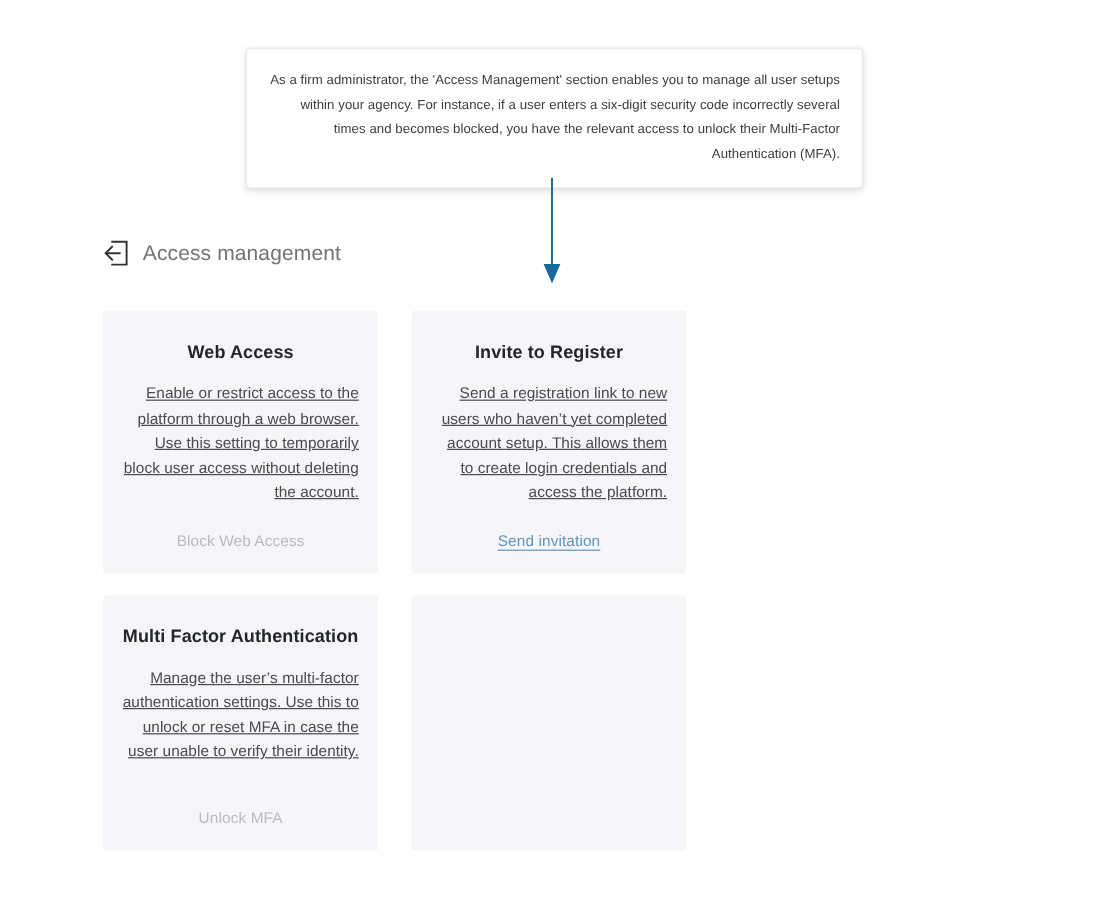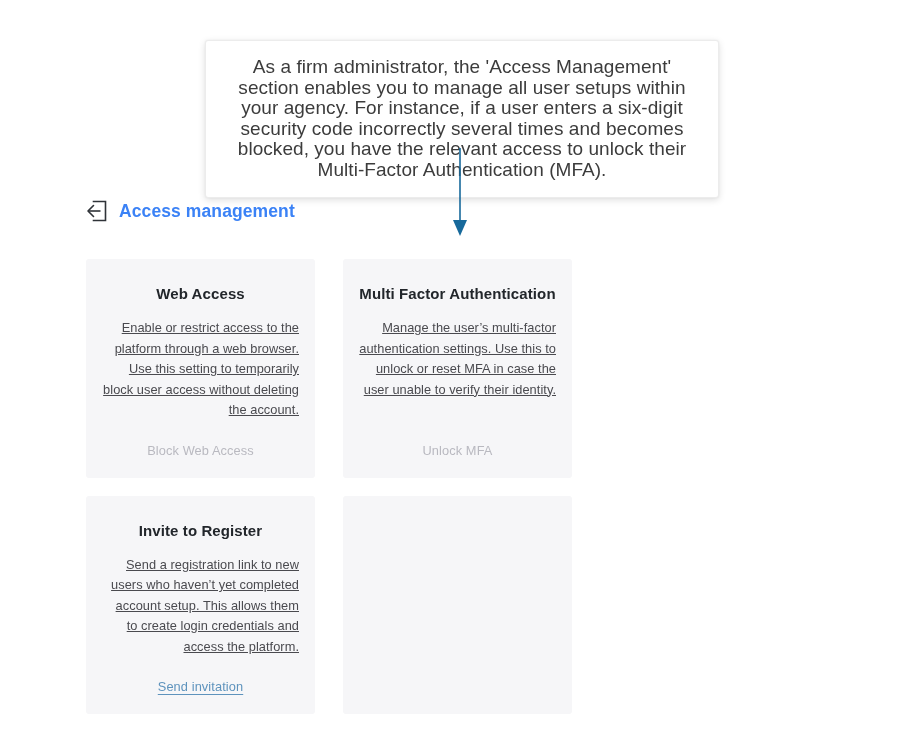--- a/index.html
+++ b/index.html
@@ -24,24 +24,24 @@
     width: 514px;
     box-sizing: border-box;
     background: #ffffff;
     border: 1px solid #ececec;
     border-radius: 3px;
     box-shadow: 0 2px 7px rgba(0,0,0,0.13), 0 0 2px rgba(0,0,0,0.06);
     padding: 16px 18px 17px 18px;
   }
   .tooltip-text {
     margin: 0;
-    font-size: 19px;
+    font-size: 11px;
     line-height: 20.5px;
     color: #3c3c3c;
-    text-align: center;
+    text-align: right;
     letter-spacing: 0.05px;
   }
 
   
   .connector {
     position: absolute;
     left: 447px;
     top: 148px;
     width: 30px;
     height: 90px;
@@ -57,22 +57,22 @@
     gap: 9px;
   }
   .header-icon {
     width: 26px;
     height: 26px;
     display: block;
     flex: 0 0 auto;
   }
   .section-title {
     font-size: 17.5px;
-    font-weight: bold;
-    color: #3b82f6;
+    font-weight: normal;
+    color: #737373;
     letter-spacing: 0.1px;
     white-space: nowrap;
   }
 
   
   .card-grid {
     position: absolute;
     left: 86px;
     top: 259px;
     width: 742px;
@@ -157,29 +157,29 @@
 
 <div class="card-grid">
 
   <div class="card row1">
     <h3 class="card-title">Web Access</h3>
     <p class="card-desc">Enable or restrict access to the platform through a web browser. Use this setting to temporarily block user access without deleting the account.</p>
     <div class="card-action disabled">Block Web Access</div>
   </div>
 
   <div class="card row1">
+    <h3 class="card-title">Invite to Register</h3>
+    <p class="card-desc">Send a registration link to new users who haven’t yet completed account setup. This allows them to create login credentials and access the platform.</p>
+    <div class="card-action link">Send invitation</div>
+  </div>
+
+  <div class="card row1">
     <h3 class="card-title">Multi Factor Authentication</h3>
     <p class="card-desc">Manage the user’s multi-factor authentication settings. Use this to unlock or reset MFA in case the user unable to verify their identity.</p>
     <div class="card-action disabled">Unlock MFA</div>
-  </div>
-
-  <div class="card row1">
-    <h3 class="card-title">Invite to Register</h3>
-    <p class="card-desc">Send a registration link to new users who haven’t yet completed account setup. This allows them to create login credentials and access the platform.</p>
-    <div class="card-action link">Send invitation</div>
   </div>
 
 
   <div class="card row2">
     
     
     
   </div>
 
 </div>

